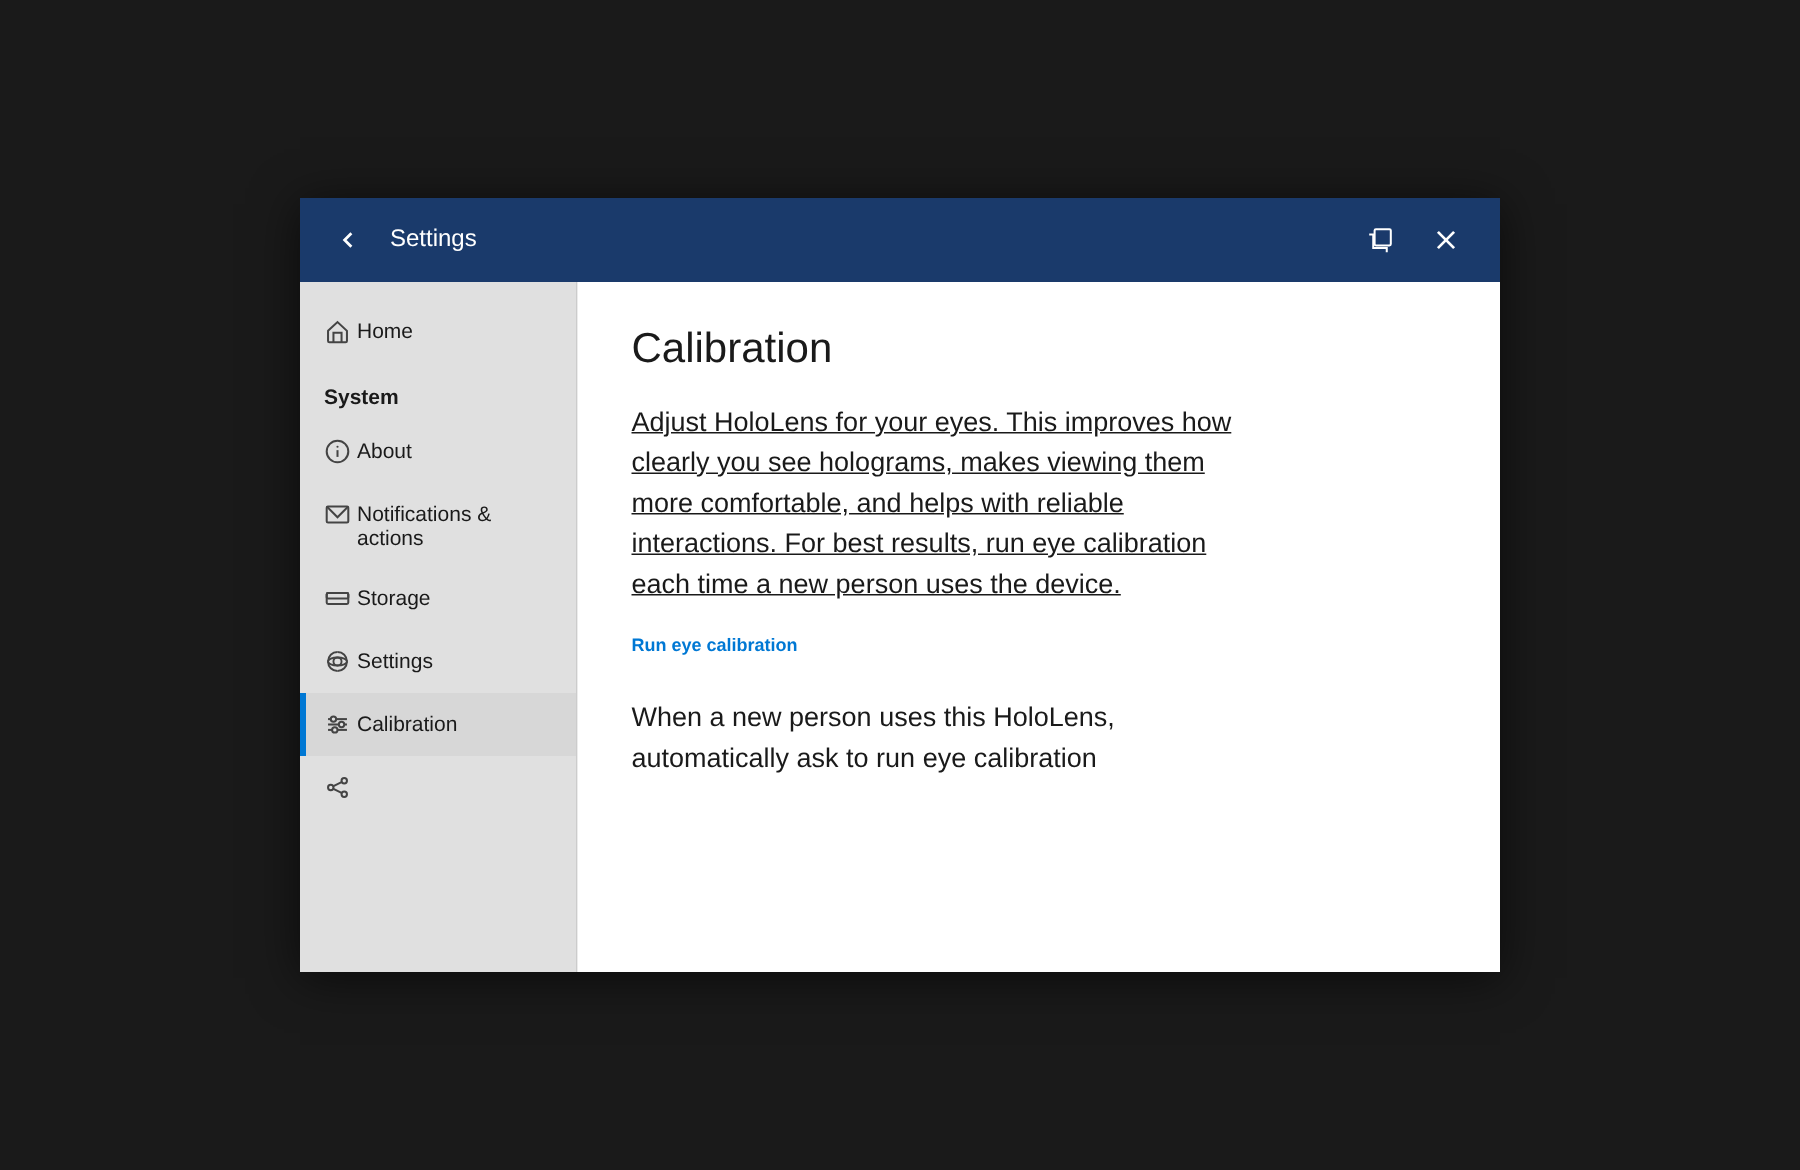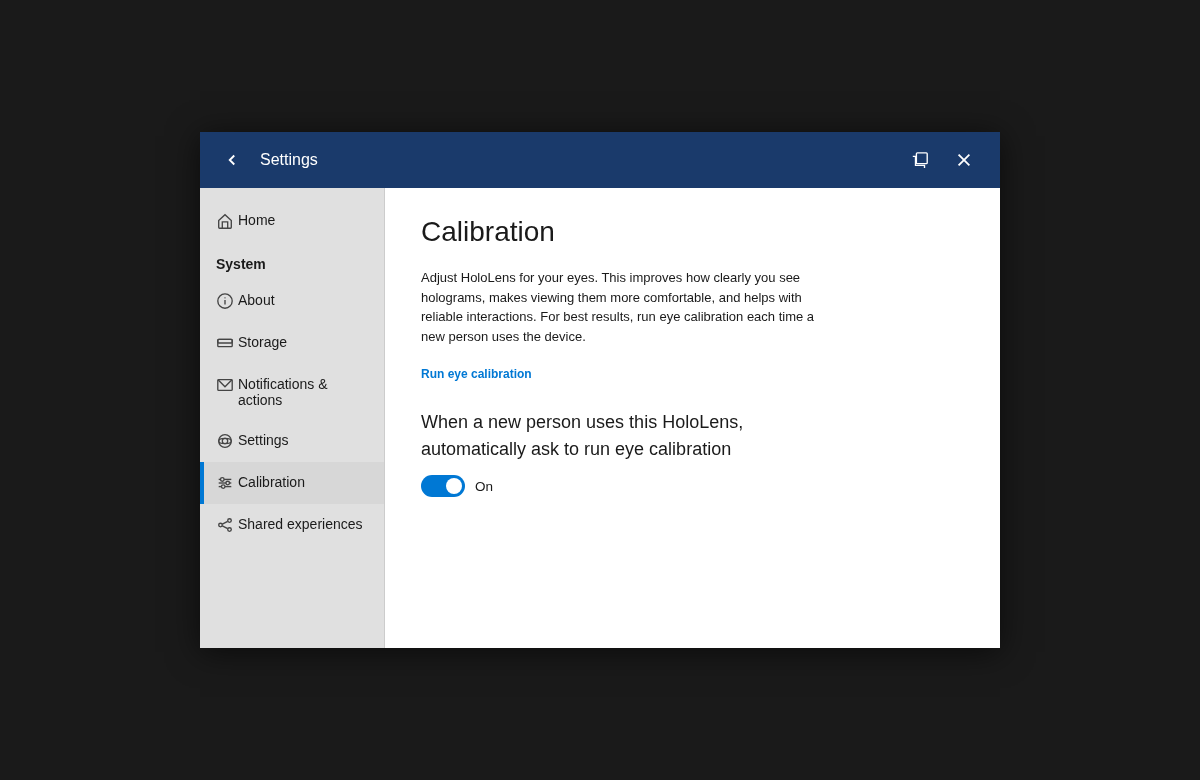--- a/index.html
+++ b/index.html
@@ -139,25 +139,26 @@
     }
 
     .section-title {
       font-size: 17px;
       font-weight: 600;
       color: #1a1a1a;
       margin-bottom: 12px;
     }
 
     .description-text {
-      font-size: 13px;
+      font-size: 18px;
       color: #1a1a1a;
       line-height: 1.5;
       max-width: 420px;
       margin-bottom: 18px;
+      text-decoration: underline;
     }
 
     .link-text {
       color: #0078d4;
       font-size: 12px;
       cursor: pointer;
       margin-bottom: 24px;
       display: inline-block;
       font-weight: bold;
     }
@@ -263,35 +264,35 @@
             <line x1="10" y1="9" x2="10" y2="14"></line>
             <circle cx="10" cy="6.5" r="0.8" fill="#444" stroke="none"></circle>
           </svg>
         </div>
         <span>About</span>
       </div>
 
       <div class="sidebar-item">
         <div class="sidebar-icon">
           <svg viewBox="0 0 20 20" fill="none" stroke="#444" stroke-width="1.5">
+            <rect x="2" y="4" width="16" height="12" rx="1"></rect>
+            <polyline points="2,4 10,12 18,4"></polyline>
+          </svg>
+        </div>
+        <span>Notifications &amp; actions</span>
+      </div>
+
+      <div class="sidebar-item">
+        <div class="sidebar-icon">
+          <svg viewBox="0 0 20 20" fill="none" stroke="#444" stroke-width="1.5">
             <rect x="2" y="6" width="16" height="4" rx="1"></rect>
             <rect x="2" y="6" width="16" height="8" rx="1"></rect>
           </svg>
         </div>
         <span>Storage</span>
-      </div>
-
-      <div class="sidebar-item">
-        <div class="sidebar-icon">
-          <svg viewBox="0 0 20 20" fill="none" stroke="#444" stroke-width="1.5">
-            <rect x="2" y="4" width="16" height="12" rx="1"></rect>
-            <polyline points="2,4 10,12 18,4"></polyline>
-          </svg>
-        </div>
-        <span>Notifications &amp; actions</span>
       </div>
 
       <div class="sidebar-item">
         <div class="sidebar-icon">
           <svg viewBox="0 0 20 20" fill="none" stroke="#444" stroke-width="1.4">
             <circle cx="10" cy="10" r="3"></circle>
             <path d="M10 3 C6 3 3 6 3 10"></path>
             <path d="M10 17 C14 17 17 14 17 10"></path>
             <path d="M3 10 C3 14 6 17 10 17"></path>
             <path d="M17 10 C17 6 14 3 10 3"></path>
@@ -318,31 +319,26 @@
       <div class="sidebar-item">
         <div class="sidebar-icon">
           <svg viewBox="0 0 20 20" fill="none" stroke="#444" stroke-width="1.5">
             <circle cx="5" cy="10" r="2"></circle>
             <circle cx="15" cy="5" r="2"></circle>
             <circle cx="15" cy="15" r="2"></circle>
             <line x1="7" y1="9" x2="13" y2="6"></line>
             <line x1="7" y1="11" x2="13" y2="14"></line>
           </svg>
         </div>
-        <span>Shared experiences</span>
       </div>
     </div>
 
     <div class="content-panel">
       <h1 class="page-title">Calibration</h1>
       <p class="description-text">Adjust HoloLens for your eyes. This improves how clearly you see holograms, makes viewing them more comfortable, and helps with reliable interactions. For best results, run eye calibration each time a new person uses the device.</p>
       <a class="link-text">Run eye calibration</a>
 
       <div class="toggle-section">
         <p class="toggle-label">When a new person uses this HoloLens, automatically ask to run eye calibration</p>
-        <div class="toggle-row">
-          <div class="toggle-switch"></div>
-          <span class="toggle-value">On</span>
-        </div>
       </div>
     </div>
   </div>
 </div>
 
 </body></html>

